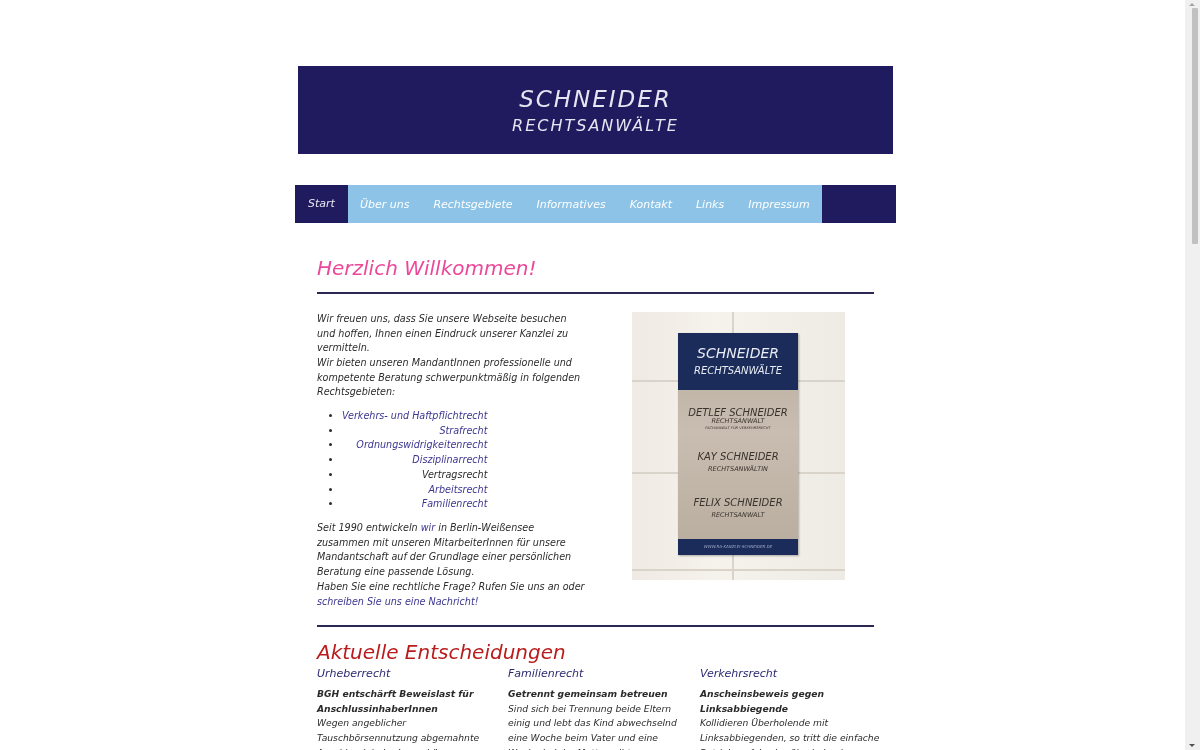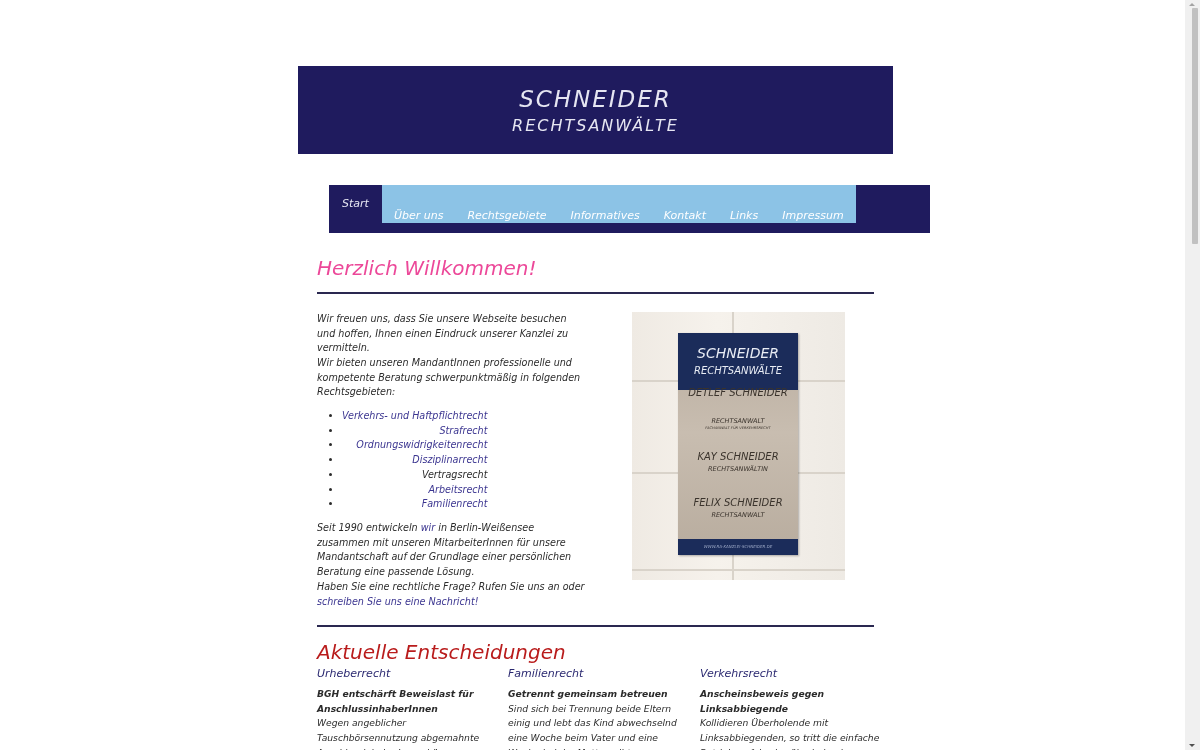--- a/index.html
+++ b/index.html
@@ -12,26 +12,26 @@
     .page { position: absolute; left: 0; top: 0; width: 1185px; height: 750px; font-style: italic; }
     .banner {
       position: absolute; left: 298px; top: 66px; width: 595px; height: 88px;
       background: #1f1b5e; color: #e6e6f2; text-align: center;
       font-family: "DejaVu Sans", sans-serif; font-weight: 300;
     }
     .banner .l1 { position: absolute; top: 20px; left: 0; right: 0; font-size: 23px; letter-spacing: 2px; }
     .banner .l2 { position: absolute; top: 50px; left: 0; right: 0; font-size: 16px; letter-spacing: 2px; }
 
     .nav {
-      position: absolute; left: 295px; top: 185px; width: 601px; height: 48px;
-      background: #1f1b5e; display: flex; margin-left: 34px;
+      position: absolute; left: 295px; top: 185px; width: 601px; height: 38px;
+      background: #1f1b5e; display: flex;
     }
     .nav .items { display: flex; background: #8cc3e6; height: 38px; }
     .nav a {
-      display: block; height: 38px; line-height: 38px; padding: 12px 12px;
+      display: block; height: 38px; line-height: 38px; padding: 1px 12px;
       color: #ffffff; font-size: 11px; text-decoration: none;
     }
     .nav a.active { background: #1f1b5e; color: #e8e8f4; padding: 0 13px; }
 
     .h1 { position: absolute; left: 317px; top: 256px; font-size: 20px; color: #ec4899; font-weight: 300; }
     .rule { position: absolute; left: 317px; width: 557px; height: 2px; background: #2a2850; }
     .text { position: absolute; left: 317px; width: 270px; font-size: 9.6px; line-height: 14.7px; color: #2b2b2b; }
     .text p { margin: 0; }
     .link { color: #3b3590; text-decoration: none; }
     ul.areas { position: absolute; left: 327px; top: 409px; margin: 0; padding: 0 0 0 15px; font-size: 9.6px; line-height: 14.7px; text-align: right; }
@@ -121,21 +121,21 @@
   <div class="photo">
     <div class="seam" style="left:0;top:68px;width:213px;height:2px;"></div>
     <div class="seam" style="left:0;top:160px;width:213px;height:2px;"></div>
     <div class="seam" style="left:0;top:257px;width:213px;height:2px;"></div>
     <div class="seam" style="left:100px;top:0;width:2px;height:268px;"></div>
     <div class="plate">
       <div class="top">
         <div class="a">SCHNEIDER</div>
         <div class="b">RECHTSANWÄLTE</div>
       </div>
-      <div class="nm" style="top:54px;">DETLEF SCHNEIDER</div>
+      <div class="nm" style="top:74px;">DETLEF SCHNEIDER</div>
       <div class="rl" style="top:84px;">RECHTSANWALT</div>
       <div class="sm" style="top:93px;">FACHANWALT FÜR VERKEHRSRECHT</div>
       <div class="nm" style="top:118px;">KAY SCHNEIDER</div>
       <div class="rl" style="top:132px;">RECHTSANWÄLTIN</div>
       <div class="nm" style="top:164px;">FELIX SCHNEIDER</div>
       <div class="rl" style="top:178px;">RECHTSANWALT</div>
       <div class="bottom">WWW.RA-KANZLEI-SCHNEIDER.DE</div>
     </div>
   </div>
 

